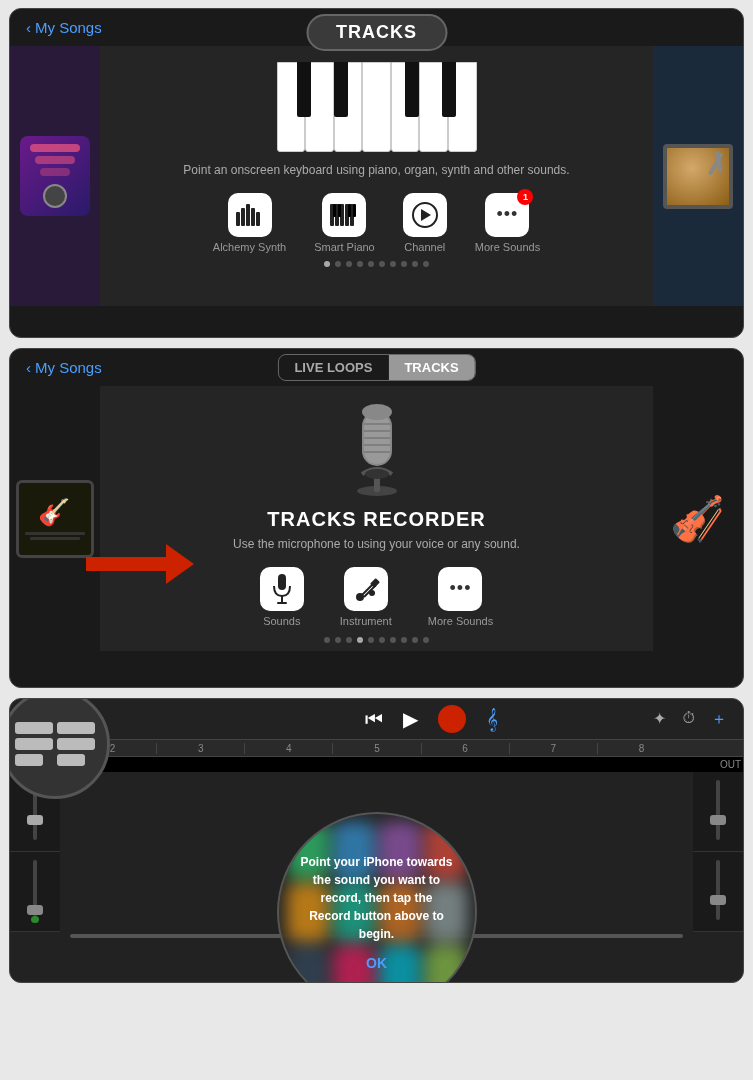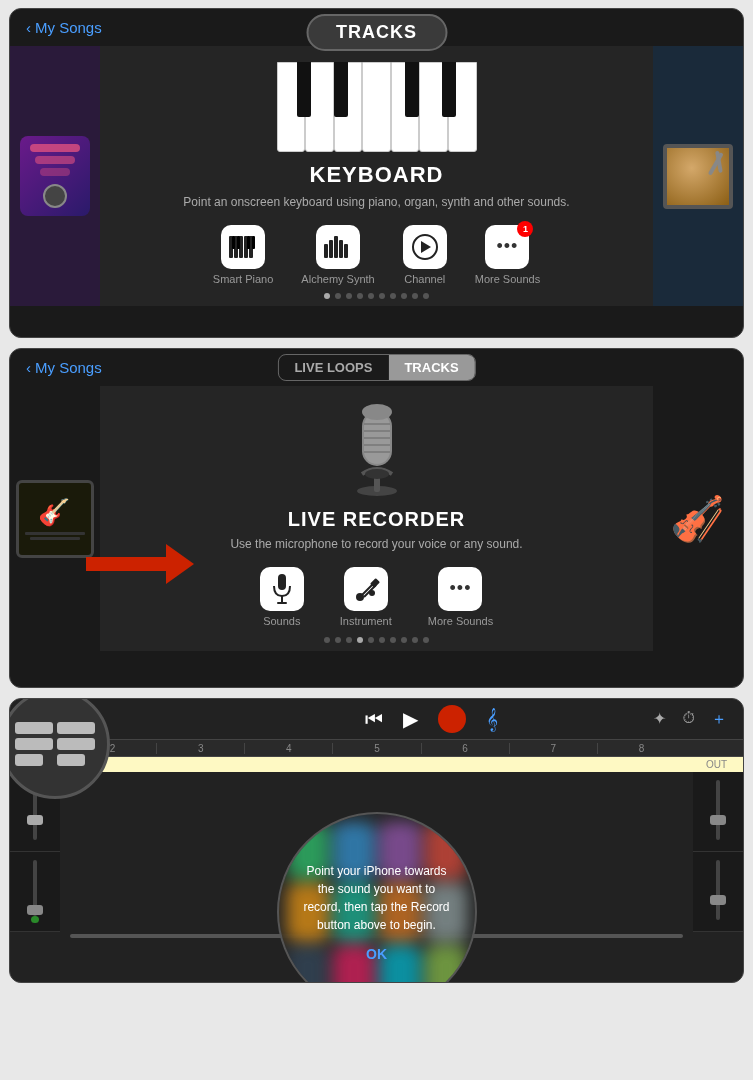--- a/index.html
+++ b/index.html
@@ -386,24 +386,24 @@
 
     .tracks-timeline {
       flex: 1;
       background: #222;
       position: relative;
     }
 
     .in-out-labels {
       display: flex;
       justify-content: space-between;
-      padding: 2px 16px;
+      padding: 2px 2px;
       color: #888;
       font-size: 10px;
-      background: #fef9c3;
+      background: #000000;
     }
 
     
     .circle-popup {
       position: absolute;
       width: 200px;
       height: 200px;
       border-radius: 50%;
       background: rgba(40,40,40,0.92);
       border: 2px solid #555;
@@ -425,20 +425,21 @@
       align-items: center;
       justify-content: center;
       padding: 20px;
       text-align: center;
     }
     .popup-text {
       color: white;
       font-size: 12px;
       line-height: 1.5;
       margin-bottom: 12px;
+      font-weight: bold;
     }
     .popup-ok {
       color: #4a9eff;
       font-size: 14px;
       font-weight: 600;
       cursor: pointer;
     }
 
     
     .blur-icons {
@@ -555,54 +556,53 @@
             <div style="width:calc(100%/7*0.5);background:#111;border-radius:0 0 2px 2px;height:55px;"></div>
             <div style="flex:0 0 calc(100%/7*1.3);"></div>
             <div style="flex:0 0 calc(100%/7*0.7);"></div>
             <div style="width:calc(100%/7*0.5);background:#111;border-radius:0 0 2px 2px;height:55px;"></div>
             <div style="flex:0 0 calc(100%/7*0.8);"></div>
             <div style="width:calc(100%/7*0.5);background:#111;border-radius:0 0 2px 2px;height:55px;"></div>
             <div style="flex:0 0 calc(100%/7*0.5);"></div>
           </div>
         </div>
       </div>
-      <div class="keyboard-title">KEYBOARD</div>
       <div class="keyboard-desc">Point an onscreen keyboard using piano, organ, synth and other sounds.</div>
 
       <div class="instrument-icons">
+        <div class="inst-item">
+          <div class="inst-icon">
+            <svg width="28" height="22" viewBox="0 0 28 22">
+              <rect x="0" y="8" width="4" height="14" fill="#222" rx="1"></rect>
+              <rect x="5" y="4" width="4" height="18" fill="#222" rx="1"></rect>
+              <rect x="10" y="0" width="4" height="22" fill="#222" rx="1"></rect>
+              <rect x="15" y="4" width="4" height="18" fill="#222" rx="1"></rect>
+              <rect x="20" y="8" width="4" height="14" fill="#222" rx="1"></rect>
+            </svg>
+          </div>
+          <div class="inst-label">Alchemy Synth</div>
+        </div>
         <div class="inst-item">
           <div class="inst-icon">
             <svg width="28" height="22" viewBox="0 0 28 22">
               <rect x="0" y="0" width="4" height="22" fill="#222" rx="1"></rect>
               <rect x="5" y="0" width="4" height="22" fill="#222" rx="1"></rect>
               <rect x="10" y="0" width="4" height="22" fill="#222" rx="1"></rect>
               <rect x="15" y="0" width="4" height="22" fill="#222" rx="1"></rect>
               <rect x="20" y="0" width="4" height="22" fill="#222" rx="1"></rect>
               <rect x="3" y="0" width="3" height="13" fill="#000" rx="1"></rect>
               <rect x="8" y="0" width="3" height="13" fill="#000" rx="1"></rect>
               <rect x="18" y="0" width="3" height="13" fill="#000" rx="1"></rect>
               <rect x="23" y="0" width="3" height="13" fill="#000" rx="1"></rect>
             </svg>
           </div>
           <div class="inst-label">Smart Piano</div>
         </div>
         <div class="inst-item">
           <div class="inst-icon">
-            <svg width="28" height="22" viewBox="0 0 28 22">
-              <rect x="0" y="8" width="4" height="14" fill="#222" rx="1"></rect>
-              <rect x="5" y="4" width="4" height="18" fill="#222" rx="1"></rect>
-              <rect x="10" y="0" width="4" height="22" fill="#222" rx="1"></rect>
-              <rect x="15" y="4" width="4" height="18" fill="#222" rx="1"></rect>
-              <rect x="20" y="8" width="4" height="14" fill="#222" rx="1"></rect>
-            </svg>
-          </div>
-          <div class="inst-label">Alchemy Synth</div>
-        </div>
-        <div class="inst-item">
-          <div class="inst-icon">
             <svg width="28" height="28" viewBox="0 0 28 28">
               <circle cx="14" cy="14" r="12" fill="none" stroke="#222" stroke-width="2"></circle>
               <path d="M10 8 L10 20 L20 14 Z" fill="#222"></path>
             </svg>
           </div>
           <div class="inst-label">Channel</div>
         </div>
         <div class="inst-item">
           <div class="inst-icon" style="position:relative;">
             <span style="font-size:18px;color:#333;letter-spacing:1px;">•••</span>
@@ -676,22 +676,22 @@
           <line x1="22" y1="35" x2="48" y2="35" stroke="#777" stroke-width="1.5"></line>
           <line x1="22" y1="42" x2="48" y2="42" stroke="#777" stroke-width="1.5"></line>
           <line x1="22" y1="49" x2="48" y2="49" stroke="#777" stroke-width="1.5"></line>
           <line x1="22" y1="56" x2="48" y2="56" stroke="#777" stroke-width="1.5"></line>
 
           <ellipse cx="35" cy="16" rx="15" ry="8" fill="#888"></ellipse>
 
           <ellipse cx="35" cy="78" rx="12" ry="5" fill="#333"></ellipse>
         </svg>
       </div>
-      <div class="audio-title">LIVE RECORDER</div>
-      <div class="audio-desc">Use the microphone to record your voice or any sound.</div>
+      <div class="audio-title">TRACKS RECORDER</div>
+      <div class="audio-desc">Use the microphone to using your voice or any sound.</div>
 
       <div class="voice-icons">
         <div class="inst-item">
           <div class="inst-icon">
             <svg width="24" height="30" viewBox="0 0 24 30">
               <rect x="8" y="0" width="8" height="16" fill="#222" rx="4"></rect>
               <path d="M4 12 Q4 22 12 22 Q20 22 20 12" fill="none" stroke="#222" stroke-width="2"></path>
               <rect x="11" y="22" width="2" height="6" fill="#222"></rect>
               <rect x="7" y="28" width="10" height="2" fill="#222" rx="1"></rect>
             </svg>

